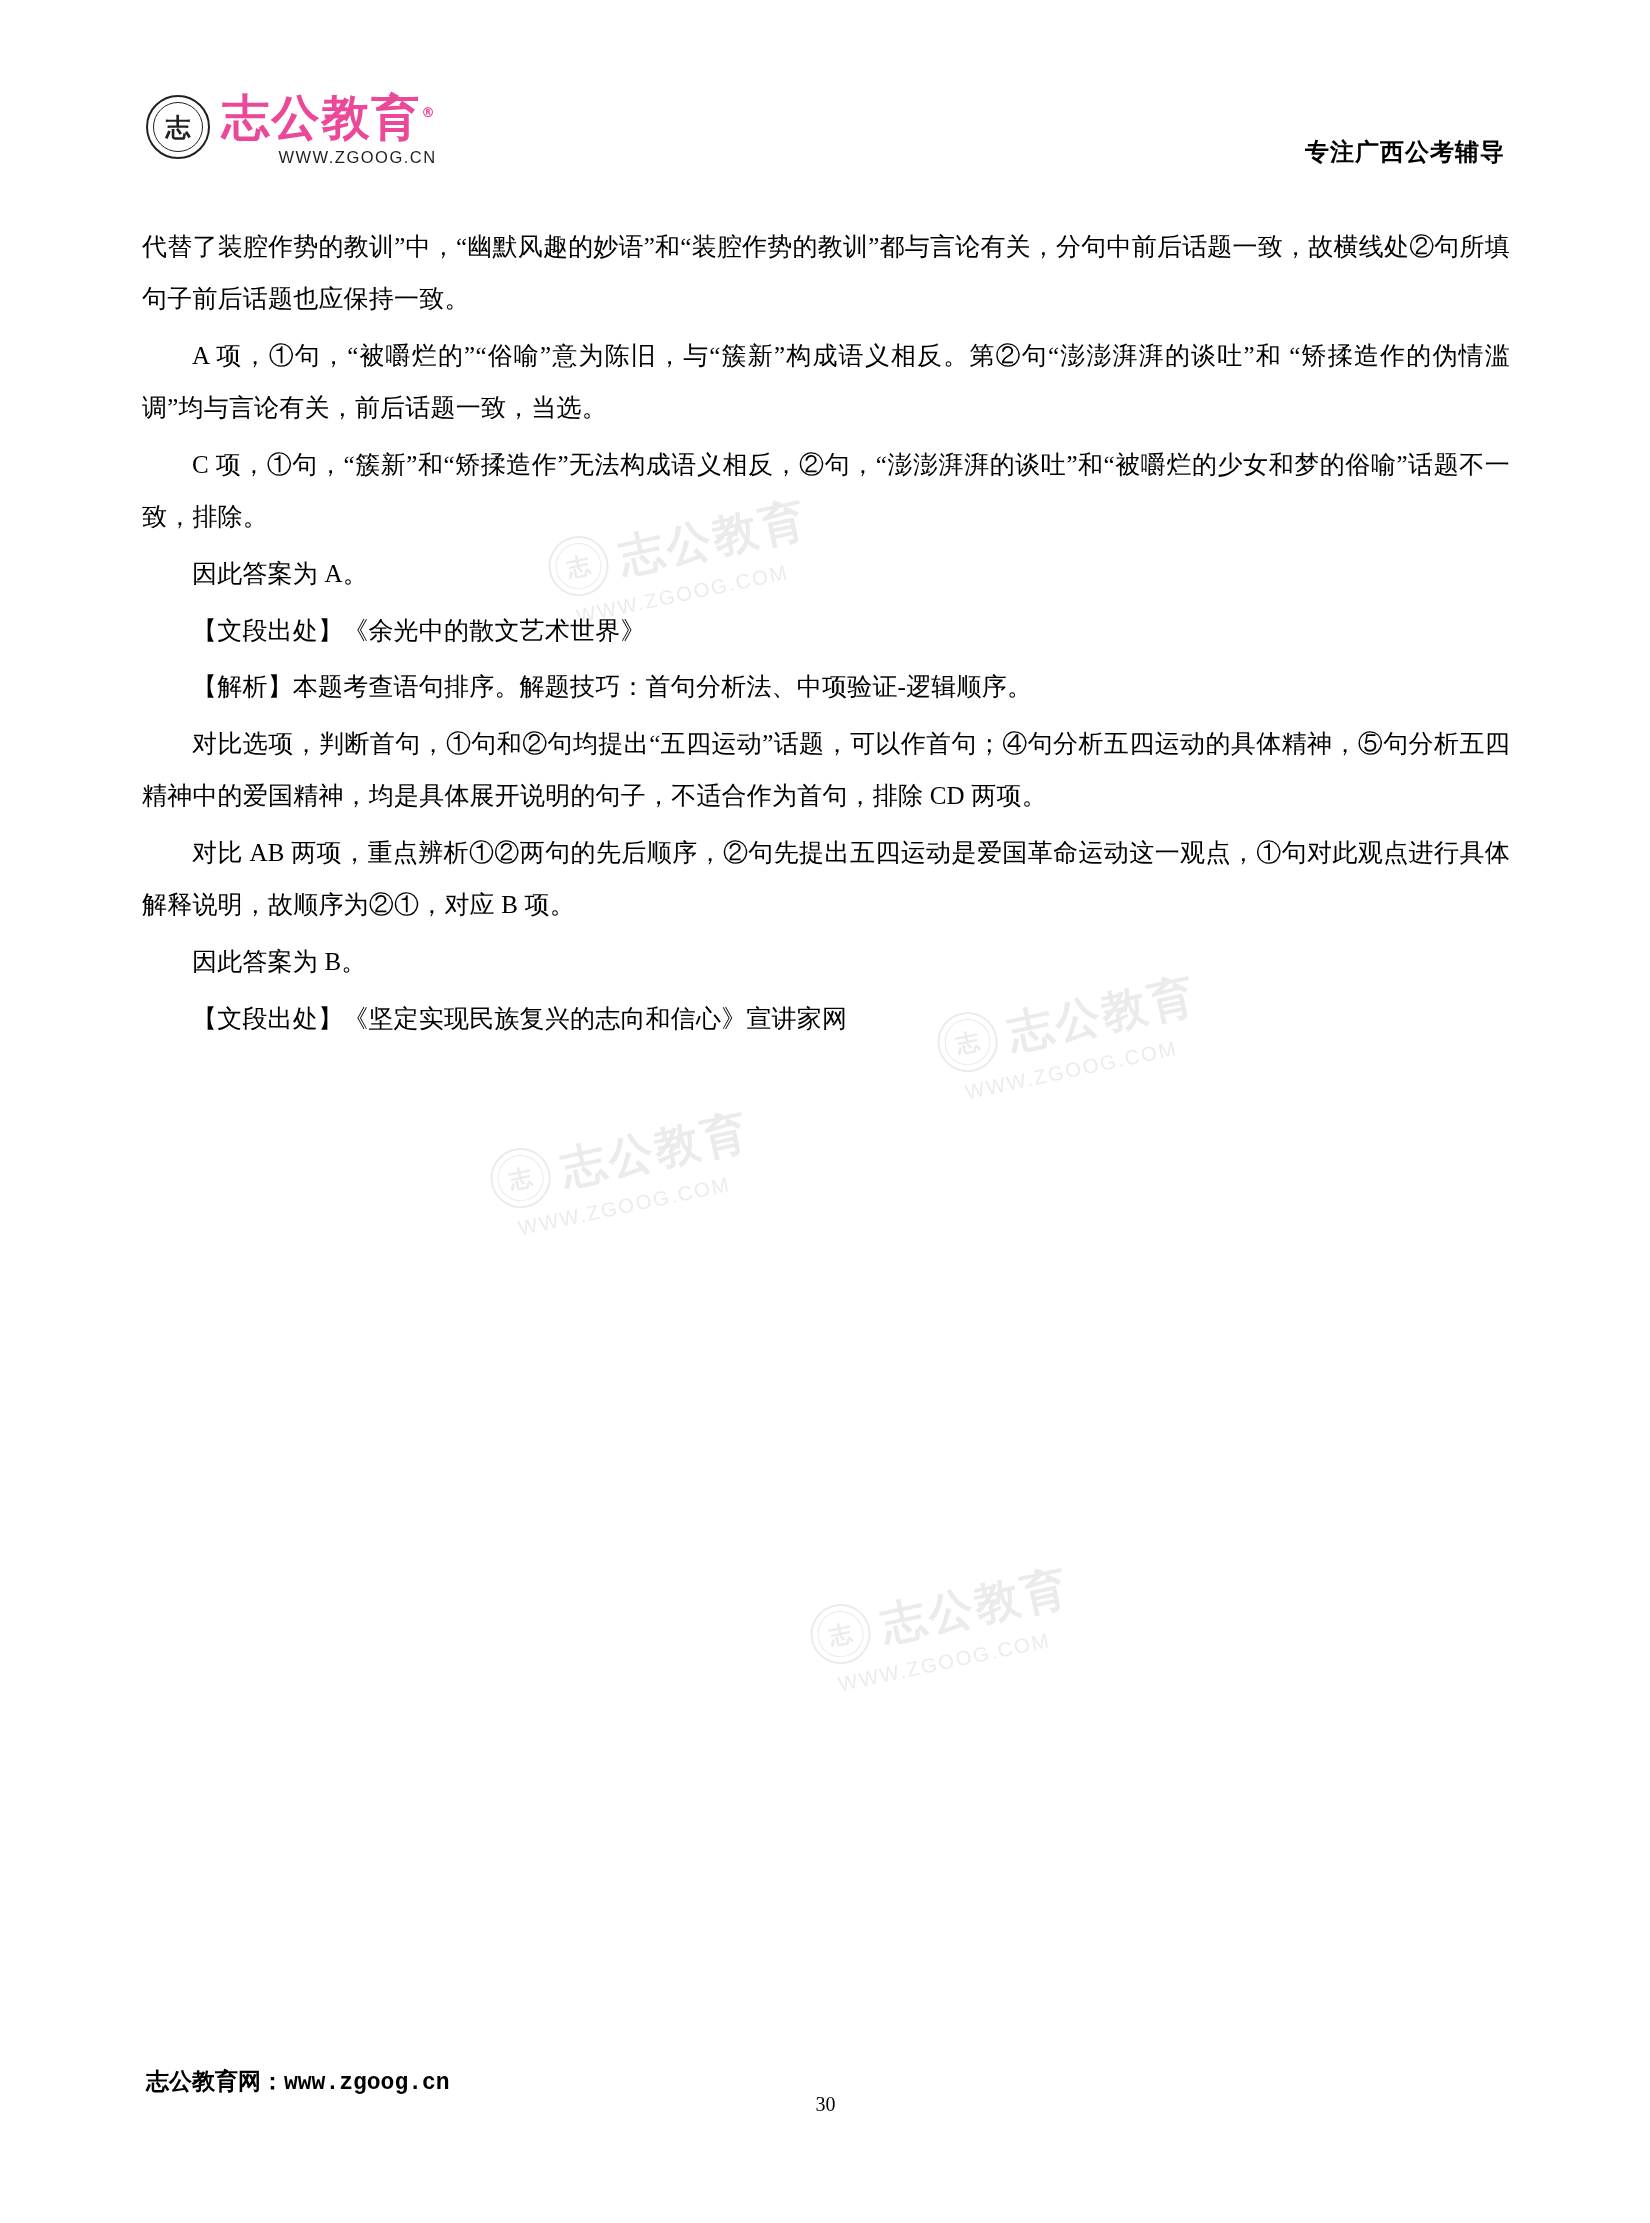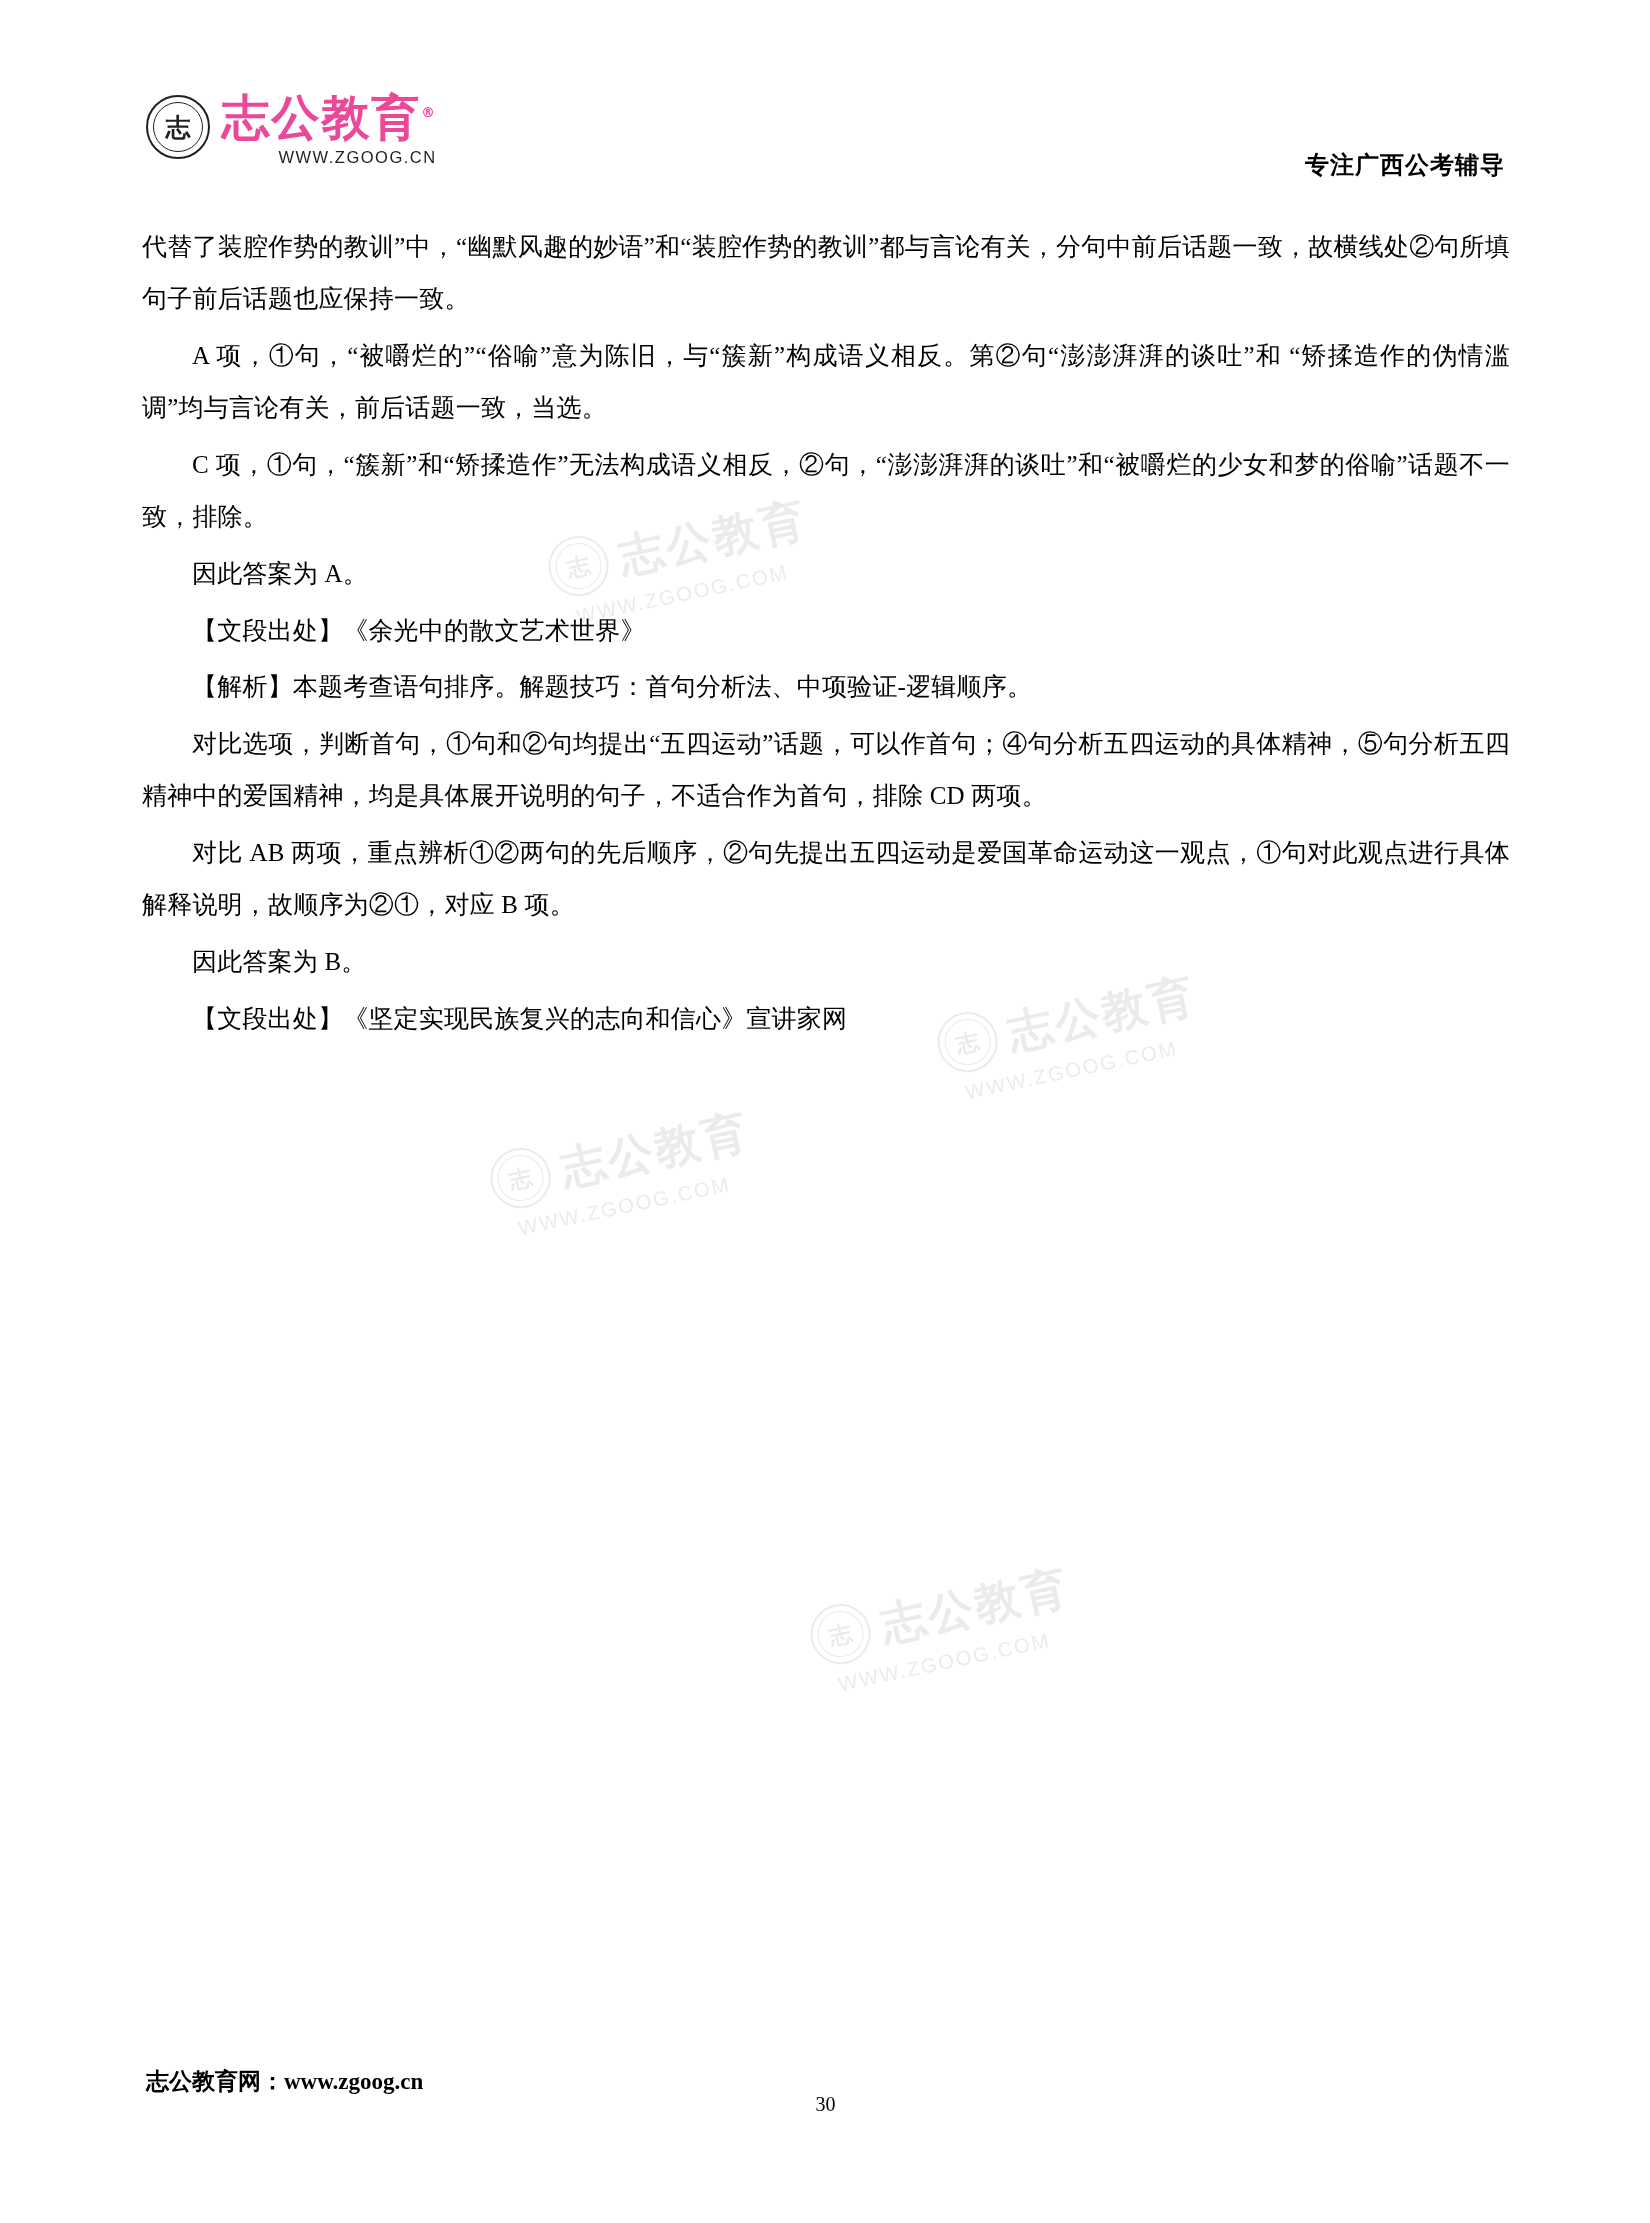--- a/index.html
+++ b/index.html
@@ -84,21 +84,21 @@
     font-size: 16.5px;
     letter-spacing: 1.5px;
     font-family: "Liberation Sans", sans-serif;
     color: #231f20;
     margin-top: 6.8px;
     text-align: right;
   }
   .header-right {
     position: absolute;
     right: 0;
-    top: 56px;
+    top: 43px;
     font-size: 24px;
     font-weight: bold;
     font-family: "DejaVu Sans", sans-serif;
     letter-spacing: 1px;
     color: #000;
   }
 
   
   .content {
     position: absolute;
@@ -125,21 +125,21 @@
     right: 146px;
     bottom: 124px;
     height: 33px;
   }
   .footer-left {
     position: absolute;
     left: 0;
     top: 0;
     font-size: 23px;
     font-weight: bold;
-    font-family: Liberation Serif, serif;
+    font-family: Liberation Mono, monospace;
   }
   .footer-page {
     position: absolute;
     left: 0;
     right: 0;
     top: 1.9px;
     text-align: center;
     font-size: 20px;
     font-family: "Liberation Serif", serif;
     margin-top: 25px;

